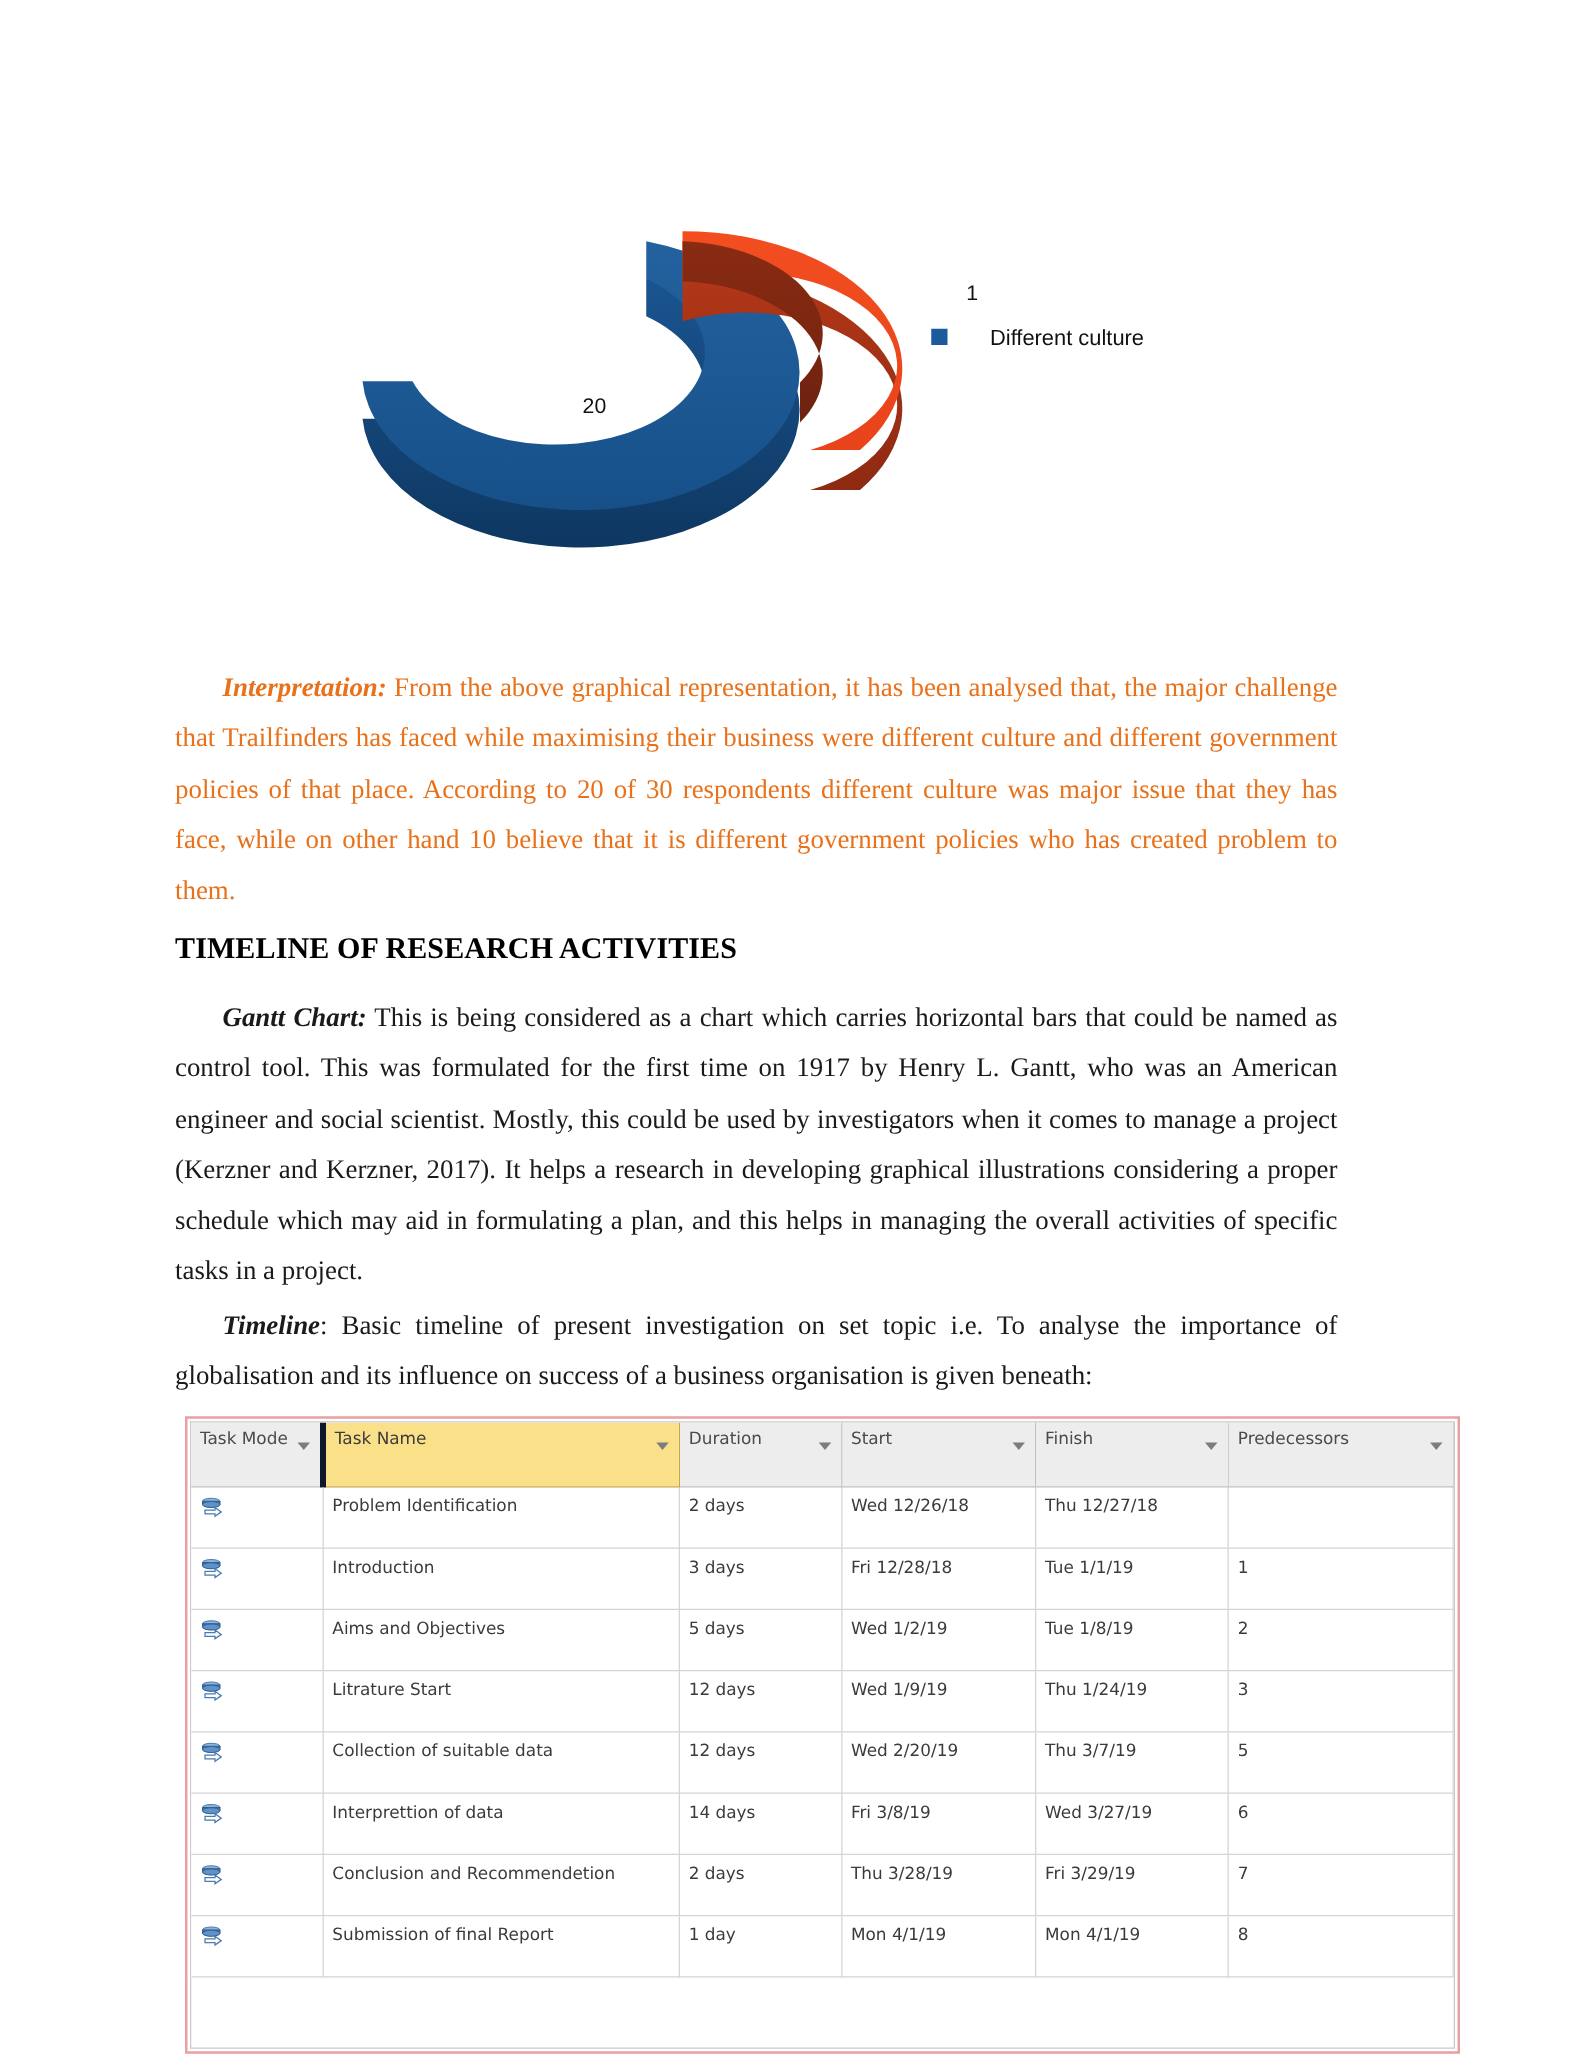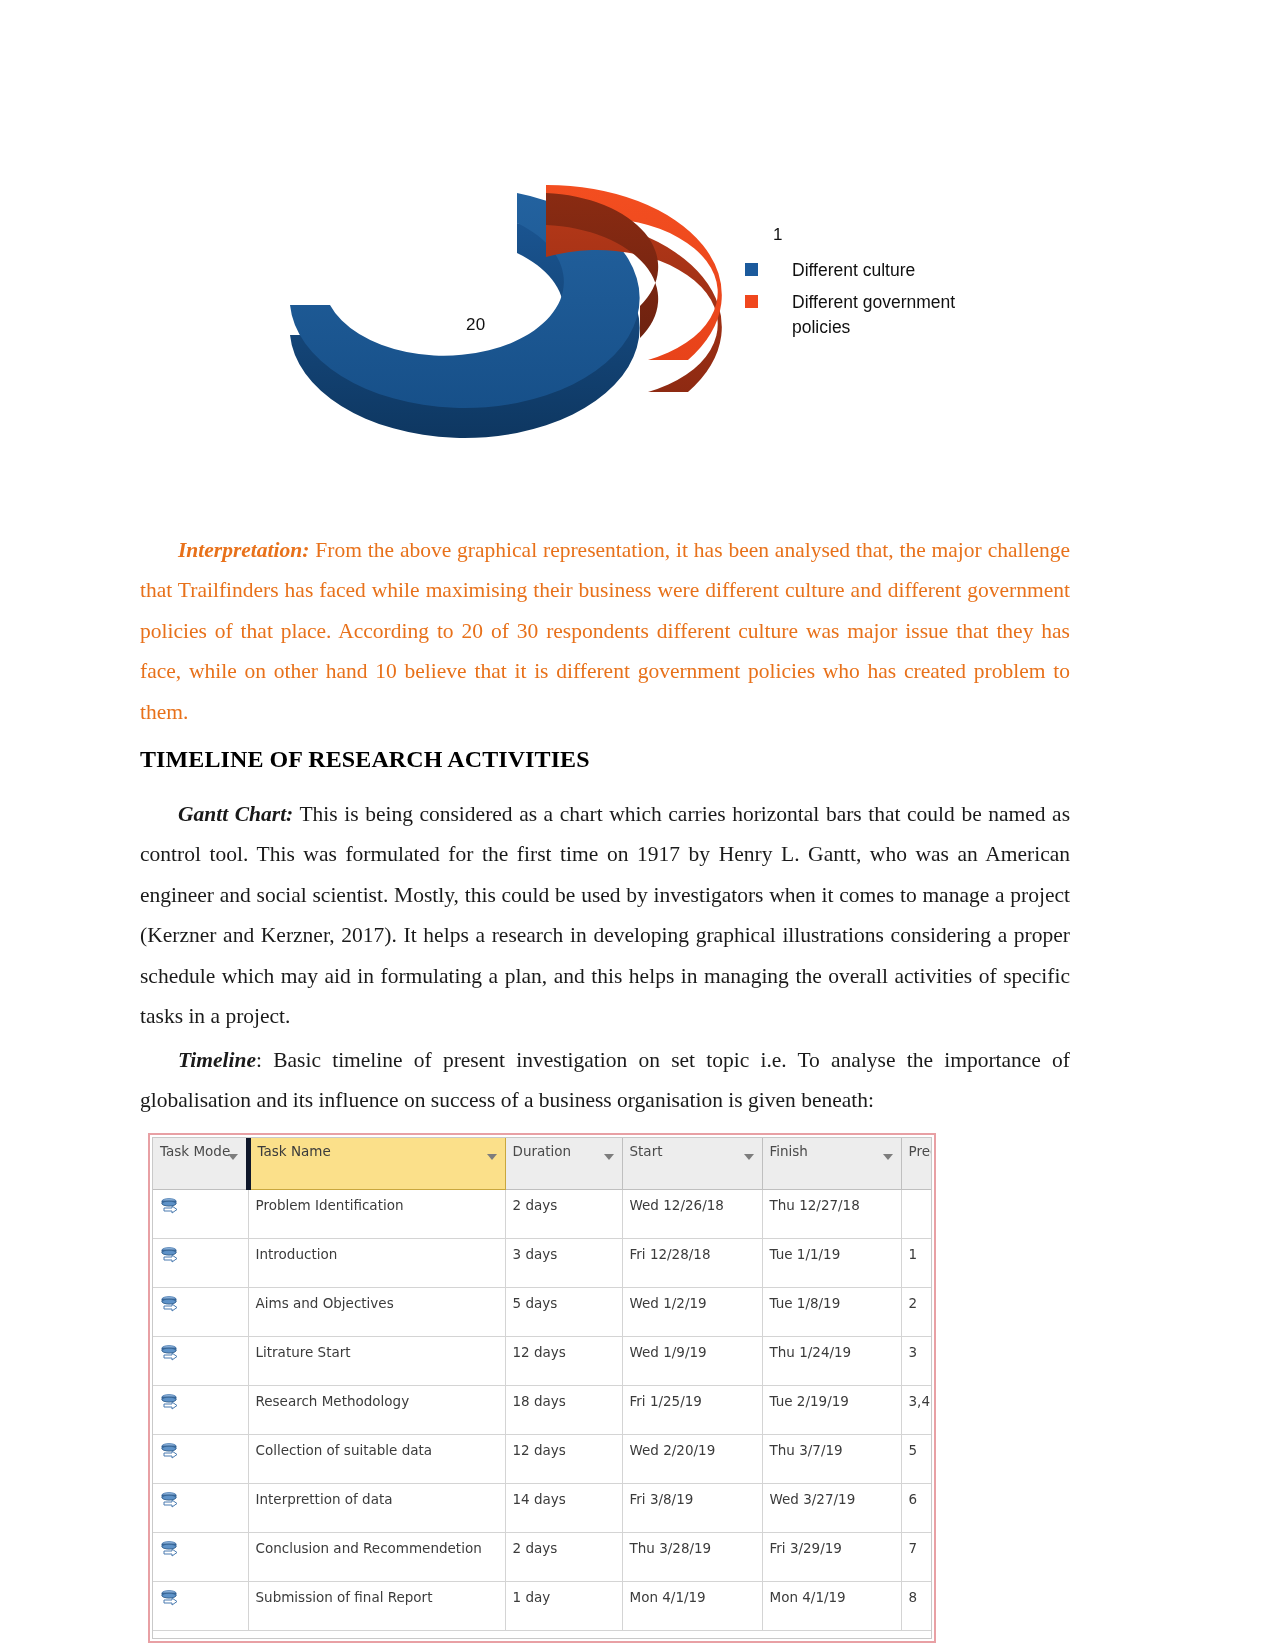--- a/index.html
+++ b/index.html
@@ -101,21 +101,21 @@
     font-weight: bold;
     color: #000000;
     letter-spacing: 0.1px;
   }
 
   
   .gantt-shot {
     position: absolute;
     left: 148px;
     top: 1133px;
-    width: 788px;
+    width: 1020px;
     height: 510px;
     border: 2px solid #E8A0A4;
     background: #ffffff;
     box-sizing: border-box;
     overflow: hidden;
   }
   .gantt-inner {
     position: absolute;
     inset: 2px;
     background: #ffffff;
@@ -251,24 +251,20 @@
 
       <div class="slice-label label-blue">20</div>
       <div class="slice-label label-orange">1</div>
     </div>
 
     <div class="legend">
       <div class="legend-row">
         <span class="legend-swatch" style="background:#1B5A9C"></span>
         <span class="legend-text">Different culture</span>
       </div>
-      <div class="legend-row">
-        <span class="legend-swatch" style="background:#F0471D"></span>
-        <span class="legend-text">Different government policies</span>
-      </div>
     </div>
   </div>
 
   <p class="para orange" id="interpretation-para">
     <span class="indent"></span><span class="lead">Interpretation:</span><span> From the above graphical representation, it has been analysed that, the major challenge that Trailfinders has faced while maximising their business were different culture and different government policies of that place. According to 20 of 30 respondents different culture was major issue that they has face, while on other hand 10 believe that it is different government policies who has created problem to them.</span>
   </p>
 
   <h2 class="section-heading">TIMELINE OF RESEARCH ACTIVITIES</h2>
 
   <p class="para" id="gantt-para">
@@ -381,35 +377,20 @@
             </tr>
             <tr>
               <td class="cell-mode">
                 <svg class="mode-icon" width="22" height="20" viewBox="0 0 22 20">
       <ellipse cx="9" cy="4" rx="7" ry="2.4" fill="#8FB4DC" stroke="#4A7BB0" stroke-width="0.8"></ellipse>
       <path d="M2 4 L2 6.4 A7 2.4 0 0 0 16 6.4 L16 4 Z" fill="#3E72AC" stroke="#2F5C8E" stroke-width="0.8"></path>
       <ellipse cx="9" cy="6.6" rx="7" ry="2.4" fill="#5E92C8" stroke="#36638F" stroke-width="0.8"></ellipse>
       <path d="M4 11 L12 11 L12 9 L17 12.5 L12 16 L12 14 L4 14 Z" fill="#ffffff" stroke="#4A7BB0" stroke-width="1"></path>
     </svg>
               </td>
-              <td class="cell-name">Research Methodology</td>
-              <td>18 days</td>
-              <td>Fri 1/25/19</td>
-              <td>Tue 2/19/19</td>
-              <td>3,4</td>
-            </tr>
-            <tr>
-              <td class="cell-mode">
-                <svg class="mode-icon" width="22" height="20" viewBox="0 0 22 20">
-      <ellipse cx="9" cy="4" rx="7" ry="2.4" fill="#8FB4DC" stroke="#4A7BB0" stroke-width="0.8"></ellipse>
-      <path d="M2 4 L2 6.4 A7 2.4 0 0 0 16 6.4 L16 4 Z" fill="#3E72AC" stroke="#2F5C8E" stroke-width="0.8"></path>
-      <ellipse cx="9" cy="6.6" rx="7" ry="2.4" fill="#5E92C8" stroke="#36638F" stroke-width="0.8"></ellipse>
-      <path d="M4 11 L12 11 L12 9 L17 12.5 L12 16 L12 14 L4 14 Z" fill="#ffffff" stroke="#4A7BB0" stroke-width="1"></path>
-    </svg>
-              </td>
               <td class="cell-name">Collection of suitable data</td>
               <td>12 days</td>
               <td>Wed 2/20/19</td>
               <td>Thu 3/7/19</td>
               <td>5</td>
             </tr>
             <tr>
               <td class="cell-mode">
                 <svg class="mode-icon" width="22" height="20" viewBox="0 0 22 20">
       <ellipse cx="9" cy="4" rx="7" ry="2.4" fill="#8FB4DC" stroke="#4A7BB0" stroke-width="0.8"></ellipse>

